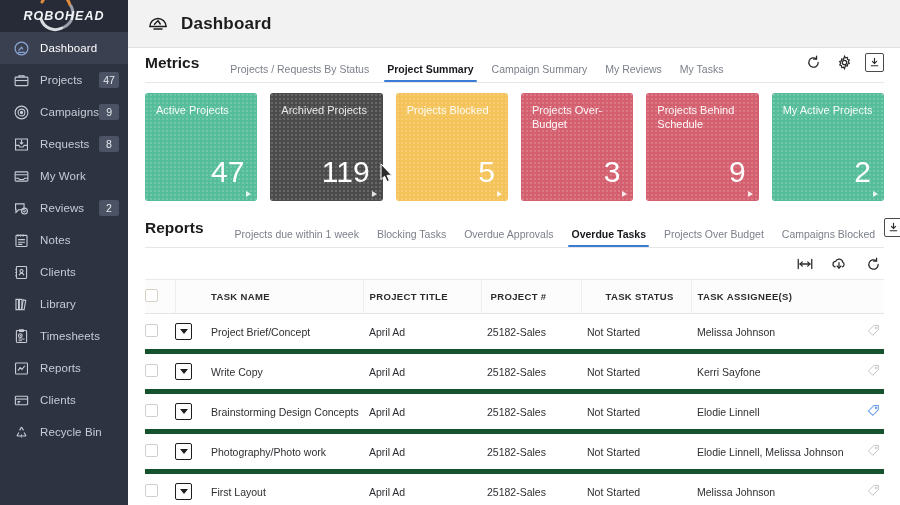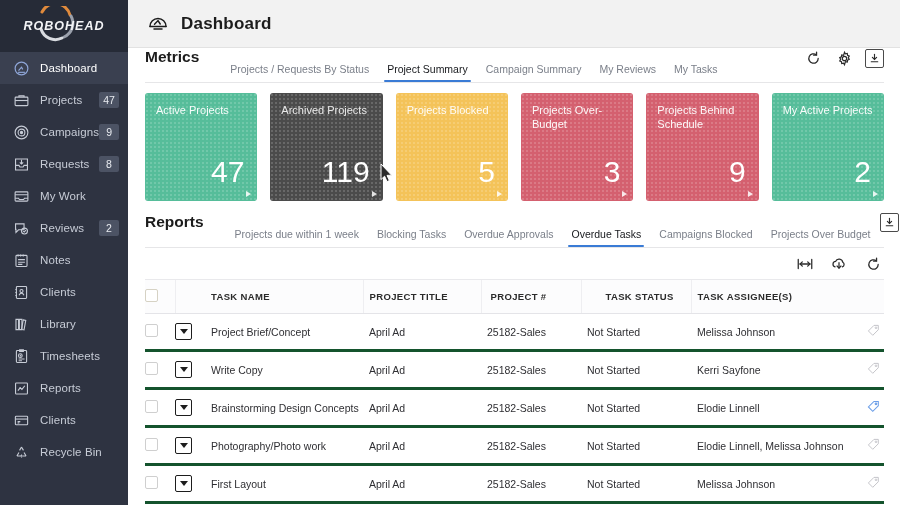--- a/index.html
+++ b/index.html
@@ -12,21 +12,21 @@
   #app { display: flex; width: 900px; height: 505px; }
 
   
   #sidebar {
     width: 128px; height: 505px; flex: 0 0 128px;
     background: #2e3341;
     position: relative;
     overflow: hidden;
   }
   #logo-area {
-    height: 52px; display: flex; align-items: center; justify-content: center;
+    height: 32px; display: flex; align-items: center; justify-content: center;
     background: #262b37;
   }
   #logo-wrap { position: relative; width: 104px; height: 40px; }
   #logo-wrap svg { position: absolute; top: 0; left: 0; }
   .nav-item {
     height: 32px; display: flex; align-items: center;
     padding-left: 11px; position: relative;
     color: #c7ccd6; font-size: 11.5px;
   }
   .nav-item.active { background: #3a4050; color: #ffffff; }
@@ -50,30 +50,30 @@
   #topbar {
     height: 48px; background: #f2f2f2;
     border-bottom: 1px solid #e2e2e2;
     display: flex; align-items: center; padding-left: 17px;
   }
   #topbar .tb-ico { width: 26px; height: 26px; margin-right: 10px; display:flex; align-items:center; justify-content:center;}
   #page-title { font-size: 17px; font-weight: bold; color: #1c1c1c; letter-spacing: .2px; }
 
   
   .sec-head {
-    display: flex; align-items: flex-start;
+    display: flex; align-items: center;
     padding: 0 16px 0 17px; height: 34px;
   }
   .sec-title { font-size: 15.5px; font-weight: bold; color: #1c1c1c; margin-right: 22px; padding-bottom: 5px; }
   .tabs { display: flex; align-items: flex-end; flex: 1 1 auto; height: 100%; }
   .tab {
     font-size: 10.5px; color: #7a7f89; padding: 0 9px 7px 9px;
     white-space: nowrap; position: relative;
   }
-  .tab.active { color: #16181c; font-weight: normal; }
+  .tab.active { color: #16181c; font-weight: bold; }
   .tab.active::after {
     content: ""; position: absolute; left: 6px; right: 6px; bottom: 0;
     height: 2.5px; background: #3a7bd5; border-radius: 1px;
   }
   .head-actions { display: flex; align-items: center; gap: 11px; padding-bottom: 5px; }
   .act { width: 20px; height: 20px; display:flex; align-items:center; justify-content:center; cursor: pointer;}
   .act-box { border: 1px solid #4a4a4a; border-radius: 2px; width: 19px; height: 19px;}
   .sec-rule { height: 1px; background: #e6e6e8; margin: 0 16px 0 17px; }
 
   
@@ -118,21 +118,21 @@
     font-size: 9.5px; font-weight: bold; color: #2b2b2b;
     letter-spacing: .35px; text-align: left;
     padding: 9px 0 9px 0; height: 30px;
     border-bottom: 1px solid #e4e4e8;
     background: #fcfcfd;
   }
   thead th.c-sep { border-left: 1px solid #eeeef1; }
   tbody td {
     font-size: 10.5px; color: #2f2f33;
     padding: 9px 0; height: 31px;
-    border-bottom: 3px solid #14532d;
+    border-bottom: 5px solid #14532d;
     white-space: nowrap; overflow: hidden; text-overflow: ellipsis;
   }
   .col-chk   { width: 30px; }
   .col-menu  { width: 36px; }
   .col-name  { width: 152px; }
   .col-proj  { width: 118px; }
   .col-num   { width: 100px; }
   .col-stat  { width: 110px; }
   .col-assgn { width: auto; }
   .col-tag   { width: 40px; }
@@ -402,22 +402,22 @@
       </div>
     </div>
 
     <div class="sec-head">
       <span class="sec-title">Reports</span>
       <div class="tabs">
         <span class="tab">Projects due within 1 week</span>
         <span class="tab">Blocking Tasks</span>
         <span class="tab">Overdue Approvals</span>
         <span class="tab active">Overdue Tasks</span>
+        <span class="tab">Projects Over Budget</span>
         <span class="tab">Campaigns Blocked</span>
-        <span class="tab">Projects Over Budget</span>
       </div>
       <div class="head-actions">
         <span class="act act-box">
           <svg width="13" height="13" viewBox="0 0 16 16" fill="none" stroke="#2b2b2b" stroke-width="1.4" stroke-linecap="round">
             <path d="M8 3v6"></path>
               <path d="M5.4 6.6L8 9.2l2.6-2.6"></path>
               <path d="M4 12h8"></path>
           </svg>
         </span>
       </div>

